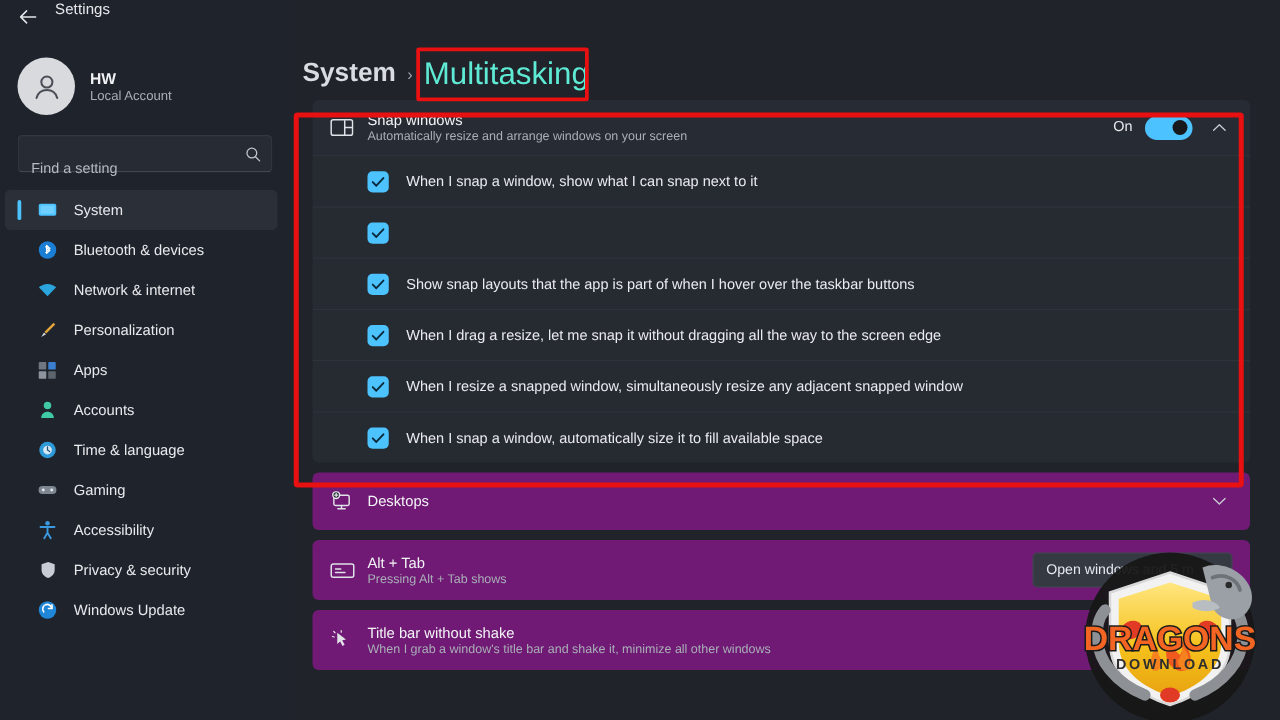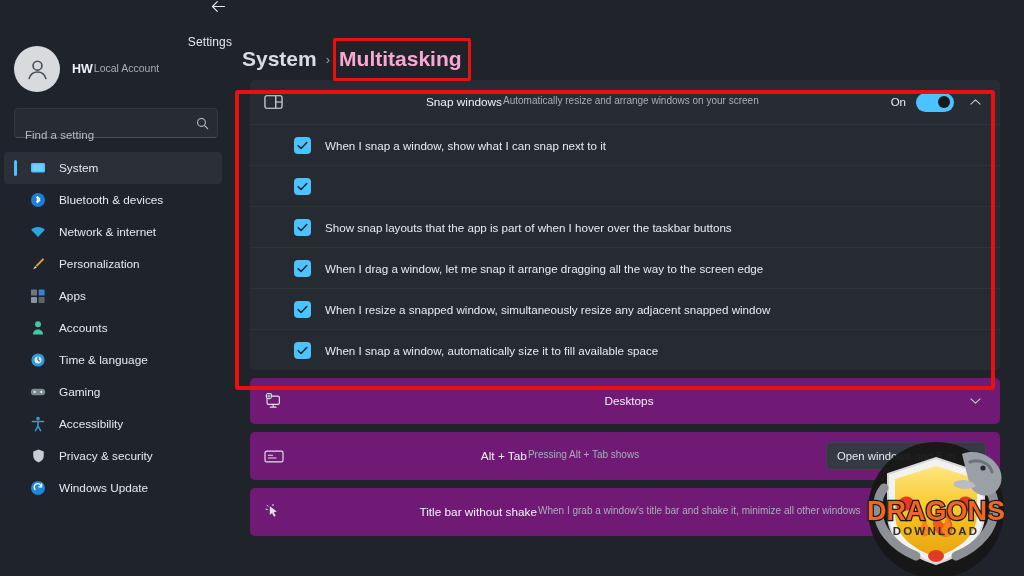--- a/index.html
+++ b/index.html
@@ -17,45 +17,44 @@
   }
 
   
   .sidebar {
     width: 232px; height: 576px;
     background: #1f232b;
     flex: 0 0 232px;
     position: relative;
   }
   .titlebar {
-    display: flex; align-items: flex-end;
+    display: flex; align-items: flex-start;
     height: 34px; padding-left: 8px;
-    gap: 22px;
-    flex-direction: column;
+    gap: 8px;
   }
   .back-btn {
     width: 28px; height: 26px;
     display: flex; align-items: center; justify-content: center;
     color: #e4e6ea; font-size: 13px; border-radius: 4px;
   }
   .titlebar-label {
     font-size: 12px; color: #e6e8ec; letter-spacing: .1px;
   }
   .account {
     display: flex; align-items: center;
     gap: 12px; padding: 12px 0 10px 14px;
   }
   .avatar {
     width: 46px; height: 46px; border-radius: 50%;
     background: #d8dade;
     display: flex; align-items: center; justify-content: center;
     flex: 0 0 46px;
   }
   .avatar svg { display:block; }
-  .acct-text { display: flex; gap: 1px; }
+  .acct-text { display: flex; flex-direction: column; gap: 1px; }
   .acct-name { font-size: 12.5px; color: #f0f1f4; font-weight: 600; }
   .acct-sub { font-size: 10.5px; color: #a8adb6; }
 
   .searchbox {
     position: relative;
     margin: 6px 14px 0 14px;
     height: 30px;
     background: #272b33;
     border: 1px solid #343941;
     border-bottom: 1.5px solid #4a5058;
@@ -103,21 +102,21 @@
     padding-left: 10px;
   }
   .breadcrumb {
     display: flex; align-items: center; gap: 9px;
     padding: 38px 0 0 0;
     height: 80px;
   }
   .crumb-sys { font-size: 21px; color: #d9dce1; font-weight: 600; }
   .crumb-sep { font-size: 13px; color: #9aa0aa; }
   .crumb-cur {
-    font-size: 21px; color: #f9a8d4; font-weight: 700;
+    font-size: 25px; color: #5eead4; font-weight: 400;
     position: relative;
   }
   .crumb-box {
     position: absolute;
     left: 333px; top: 38px;
     width: 138px; height: 43px;
     border: 3px solid #e81010;
     border-radius: 2px;
     pointer-events: none;
   }
@@ -135,21 +134,21 @@
     display: flex; align-items: center;
     height: 44px;
     padding: 0 14px 0 14px;
     background: #272b33;
   }
   .row-icon {
     width: 30px; flex: 0 0 30px;
     display: flex; align-items: center; justify-content: flex-start;
     color: #dfe2e7;
   }
-  .row-texts { flex: 1; display: flex; flex-direction: row; justify-content: center; gap: 1px; }
+  .row-texts { flex: 1; display: flex; flex-direction: column; justify-content: center; gap: 1px; }
   .row-title { font-size: 11.8px; color: #f2f3f6; }
   .row-sub { font-size: 10px; color: #a9aeb7; }
   .row-right { display: flex; align-items: center; gap: 10px; }
   .toggle-label { font-size: 11.5px; color: #e9ebef; }
   .toggle {
     width: 38px; height: 19px; border-radius: 12px;
     background: #4cc2ff; position: relative;
   }
   .toggle .knob {
     position: absolute; top: 3.5px; right: 4px;
@@ -441,21 +440,21 @@
           </span>
           <span class="sub-label">Show snap layouts that the app is part of when I hover over the taskbar buttons</span>
         </div>
 
         <div class="subrow">
           <span class="cbx">
             <svg width="11" height="9" viewBox="0 0 12 10">
                 <path d="M1.2 5.2l3.2 3.2L10.7 1.6" stroke="#0b2b3d" stroke-width="1.7" fill="none" stroke-linecap="round" stroke-linejoin="round"></path>
               </svg>
           </span>
-          <span class="sub-label">When I drag a window, let me snap it arrange dragging all the way to the screen edge</span>
+          <span class="sub-label">When I drag a resize, let me snap it without dragging all the way to the screen edge</span>
         </div>
 
         <div class="subrow">
           <span class="cbx">
             <svg width="11" height="9" viewBox="0 0 12 10">
                 <path d="M1.2 5.2l3.2 3.2L10.7 1.6" stroke="#0b2b3d" stroke-width="1.7" fill="none" stroke-linecap="round" stroke-linejoin="round"></path>
               </svg>
           </span>
           <span class="sub-label">When I resize a snapped window, simultaneously resize any adjacent snapped window</span>
         </div>

